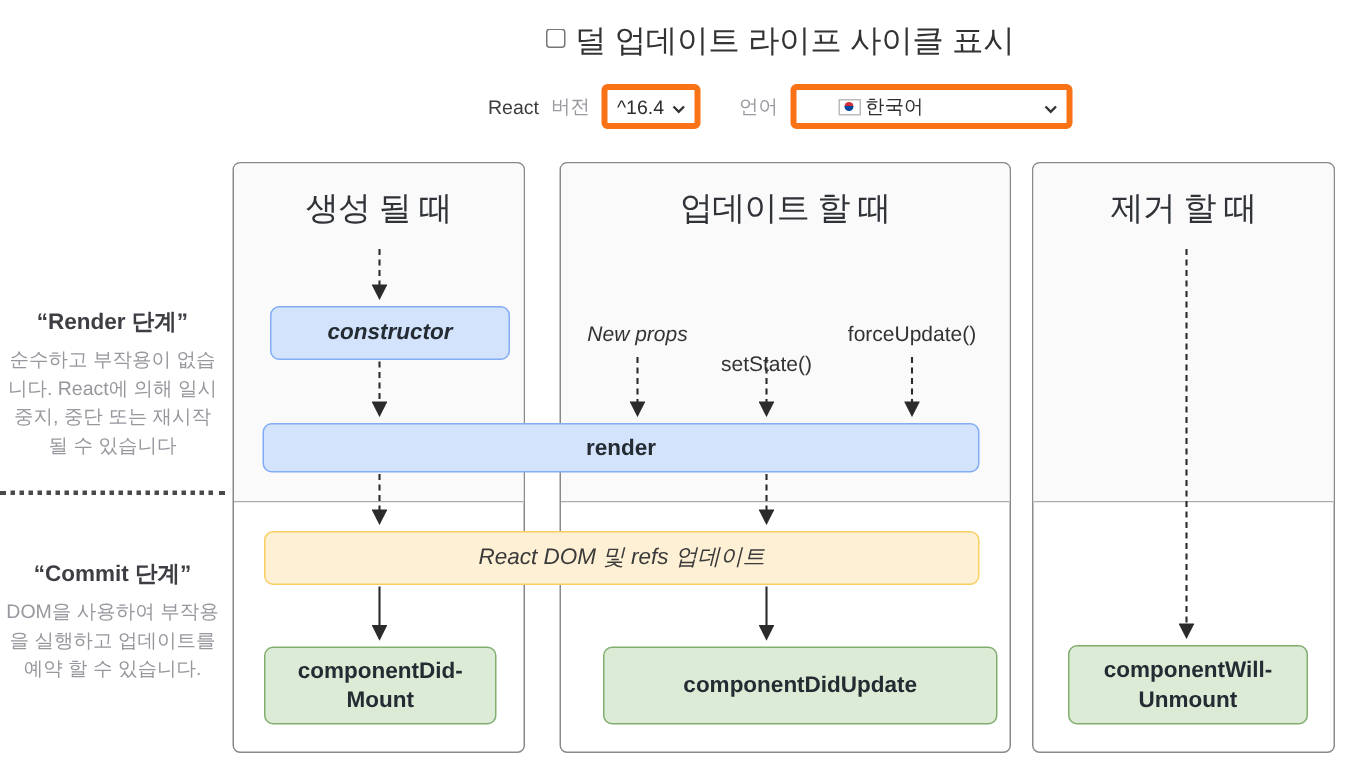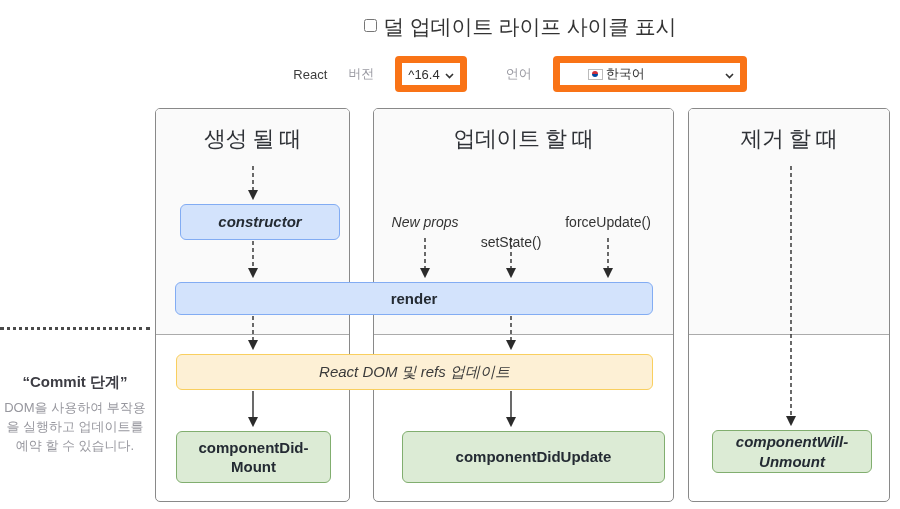--- a/index.html
+++ b/index.html
@@ -4,26 +4,26 @@
 <style>
   html,body { margin:0; padding:0; background:#fff; }
   body { width:900px; height:509px; font-family:"Liberation Sans","DejaVu Sans",sans-serif; color:#333; }
   .canvas { position:relative; width:900px; height:509px; overflow:hidden; }
 
   
   .title-row { position:absolute; top:13px; left:150px; width:740px; text-align:center;
                font-size:21px; color:#333; letter-spacing:-0.2px; }
   .title-row input { width:13px; height:13px; margin:0 1px 0 0; vertical-align:2px; }
   .controls-row { position:absolute; top:56px; left:150px; width:740px;
-                  display:flex; justify-content:center; align-items:center; gap:21px;
+                  display:flex; justify-content:center; align-items:center; gap:8px;
                   font-size:13px; }
   .lbl-dark { color:#3c3c3c; }
   .lbl-muted { color:#9a9aa2; }
   .select { display:inline-flex; align-items:center; gap:5px; height:22px;
-            border:7px solid #f97316; border-radius:4px; background:#fff;
+            border:4px solid #f97316; border-radius:4px; background:#fff;
             padding:0 6px; font-size:13px; color:#2f2f2f; cursor:default; }
   .select.version { margin-right:18px; }
   .select.language { width:146px; justify-content:space-between;padding-left:28px; }
   .select .grow { display:inline-flex; align-items:center; gap:3px; }
   .flag { position:relative; width:15px; height:11px; background:#fff; border:1px solid #bbb;
           display:inline-block; box-sizing:border-box; }
   .flag .taegeuk { position:absolute; left:3.5px; top:1.5px; width:6px; height:6px; border-radius:50%;
                    background:linear-gradient(#cd2e3a 50%, #0047a0 50%); }
   .chev { display:inline-block; }
 
@@ -53,21 +53,21 @@
           line-height:1.3; cursor:pointer; }
   .node.blue { background:#d3e3fc; border:1px solid #82acf3; }
   .node.green { background:#dcebd5; border:1px solid #81ae6f; }
   .node.yellow { background:#fdf0d5; border:1.5px solid #f9cf5f;
                  font-weight:normal; font-style:italic; color:#3a3a3a; cursor:default; }
   #node-constructor { left:180px; top:204px; width:160px; height:36px;font-style:italic; }
   #node-render { left:175px; top:282px; width:478px; height:33px; }
   #node-reactdom { left:176px; top:354px; width:477px; height:36px; }
   #node-cdm { left:176px; top:431px; width:155px; height:52px; }
   #node-cdu { left:390px; top:431px; width:263px; height:52px;margin-left:12px; }
-  #node-cwu { left:712px; top:430px; width:160px; height:43px;font-style:italic; }
+  #node-cwu { left:712px; top:430px; width:160px; height:53px; }
 
   .trigger { position:absolute; top:214px; z-index:3; transform:translateX(-50%);
              font-size:14px; color:#333; white-space:nowrap; }
   .trigger.italic { font-style:italic; }
   #trigger-newprops { left:425px; }
   #trigger-setstate { left:511px;margin-top:20px; }
   #trigger-forceupdate { left:608px; }
 
   
   .arrows { position:absolute; left:0; top:0; z-index:2; pointer-events:none; }
@@ -102,20 +102,24 @@
         <span>한국어</span>
       </span>
       <span class="chev">
         <svg width="9" height="6" viewBox="0 0 9 6">
             <path d="M1 1 L4.5 4.5 L8 1" stroke="#333" fill="none" stroke-width="1.6"></path>
           </svg>
       </span>
     </span>
   </div>
 
+  <div class="phase-block" style="top:205px">
+    <div class="phase-title">“Render 단계”</div>
+    <div class="phase-desc">순수하고 부작용이 없습니다. React에 의해 일시 중지, 중단 또는 재시작 될 수 있습니다</div>
+  </div>
   <div class="phase-divider"></div>
   <div class="phase-block" style="top:373px">
     <div class="phase-title">“Commit 단계”</div>
     <div class="phase-desc">DOM을 사용하여 부작용을 실행하고 업데이트를 예약 할 수 있습니다.</div>
   </div>
 
   <div class="col col-mounting">
     <div class="render-bg"></div>
     <div class="col-title">생성 될 때</div>
   </div>

